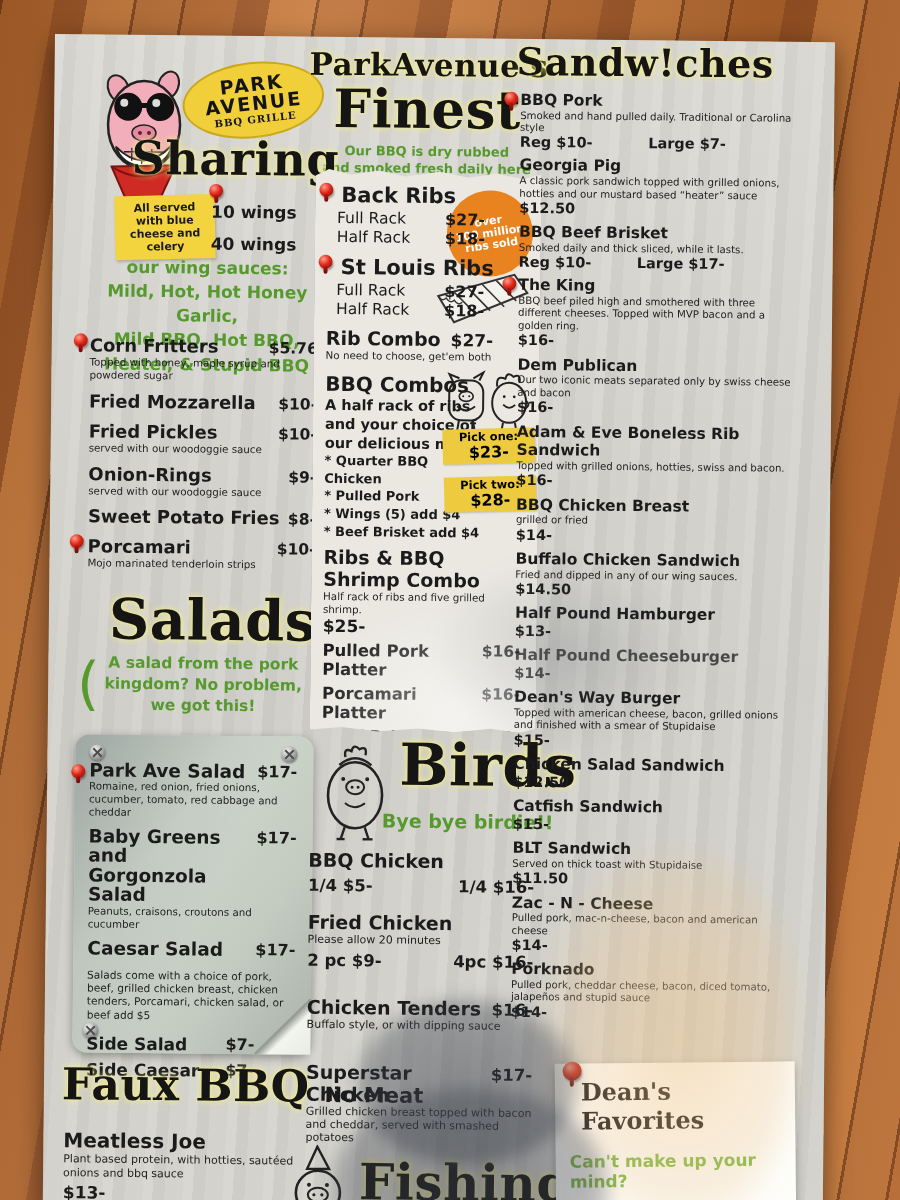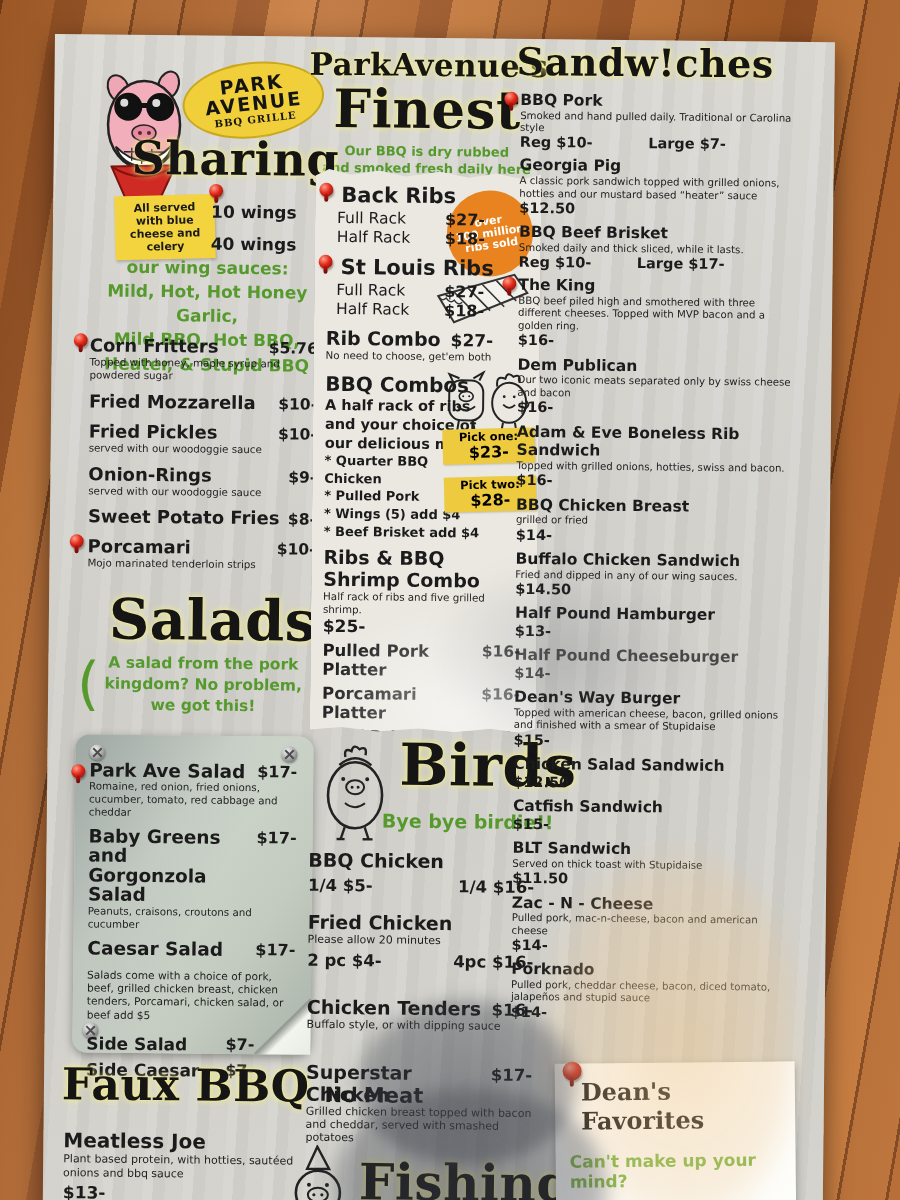--- a/index.html
+++ b/index.html
@@ -498,21 +498,21 @@
       <div class="b-name">BBQ Chicken</div>
       <div class="b-prow">
         <span>1/4 $5-</span>
         <span>1/4 $16-</span>
       </div>
     </div>
     <div style="margin-top:16px;">
       <div class="b-name">Fried Chicken</div>
       <div class="b-desc">Please allow 20 minutes</div>
       <div class="b-prow">
-        <span>2 pc $4-</span>
+        <span>2 pc $9-</span>
         <span>4pc $16-</span>
       </div>
     </div>
     <div style="margin-top:26px;">
       <div class="b-row">
         <span class="b-name">Chicken Tenders</span>
         <span class="b-price">$16-</span>
       </div>
       <div class="b-desc">Buffalo style, or with dipping sauce</div>
     </div>

